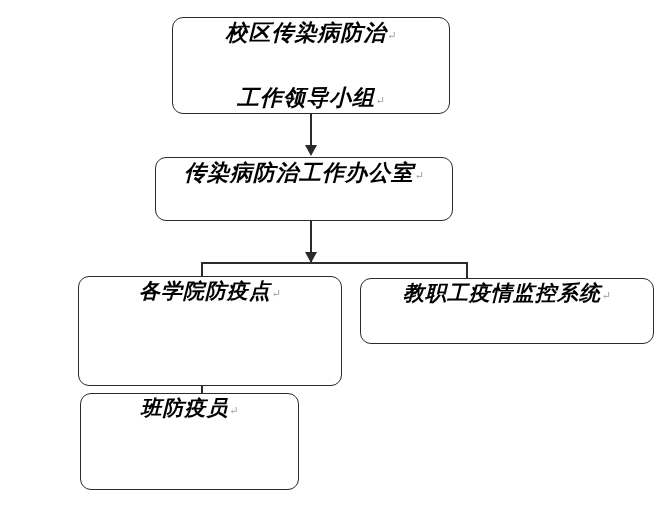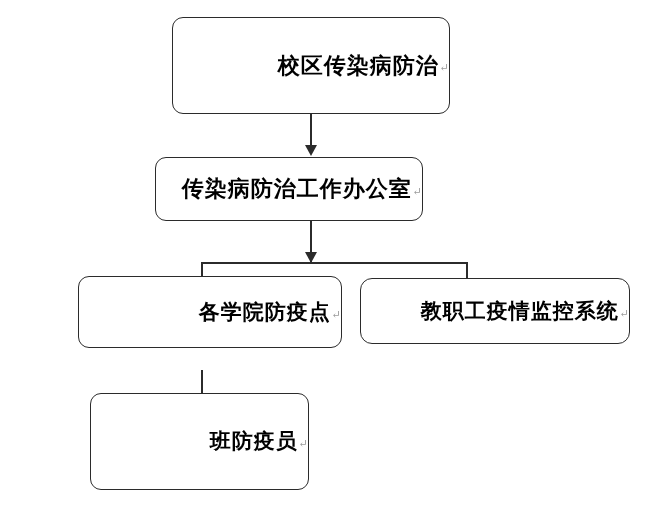--- a/index.html
+++ b/index.html
@@ -17,24 +17,25 @@
     background: #ffffff;
     overflow: hidden;
   }
   .node {
     position: absolute;
     box-sizing: border-box;
     border: 1.3px solid #2b2b2b;
     border-radius: 11px;
     background: #ffffff;
     display: flex;
-    flex-direction: row;
+    flex-direction: column;
     align-items: center;
-    justify-content: flex-end;
+    justify-content: space-between;
     z-index: 3;
+    font-style: italic;
   }
   .node-line {
     display: block;
     white-space: nowrap;
     color: #000000;
     font-weight: bold;
     font-family: "Liberation Serif", "DejaVu Serif", serif;
     letter-spacing: 1px;
     line-height: 1.35;
   }
@@ -67,53 +68,56 @@
 </style>
 </head>
 <body>
 
 <div id="canvas">
 
   <div class="node" style="left:172px; top:17px; width:278px; height:97px;">
     <span class="node-line size-22">
       <span>校区传染病防治</span><span class="pilcrow">↵</span>
     </span>
+    <span class="node-line size-22">
+      <span>工作领导小组</span><span class="pilcrow">↵</span>
+    </span>
   </div>
 
   <div class="connector v-line" style="left:310px; top:114px; height:40px;"></div>
   <div class="arrowhead" style="left:305px; top:145px;"></div>
 
-  <div class="node" style="left:155px; top:157px; width:268px; height:64px;">
+  <div class="node" style="left:155px; top:157px; width:298px; height:64px;">
     <span class="node-line size-22">
       <span>传染病防治工作办公室</span><span class="pilcrow">↵</span>
     </span>
   </div>
 
   <div class="connector v-line" style="left:310px; top:221px; height:41px;"></div>
   <div class="arrowhead" style="left:305px; top:252px;"></div>
 
   <div class="connector h-line" style="left:202px; top:262px; width:266px;"></div>
 
   <div class="connector v-line" style="left:201px; top:262px; height:15px;"></div>
 
   <div class="connector v-line" style="left:466px; top:262px; height:17px;"></div>
 
-  <div class="node" style="left:78px; top:276px; width:264px; height:72px;">
+  <div class="node" style="left:78px; top:276px; width:264px; height:110px;">
     <span class="node-line size-21">
       <span>各学院防疫点</span><span class="pilcrow">↵</span>
     </span>
   </div>
 
-  <div class="node" style="left:360px; top:278px; width:270px; height:66px;border-radius:12px;">
+  <div class="node" style="left:360px; top:278px; width:294px; height:66px;">
     <span class="node-line size-21">
       <span>教职工疫情监控系统</span><span class="pilcrow">↵</span>
     </span>
   </div>
 
   <div class="connector v-line" style="left:201px; top:370px; height:24px;"></div>
 
-  <div class="node" style="left:90px; top:393px; width:219px; height:97px;">
+  <div class="node" style="left:80px; top:393px; width:219px; height:97px;">
     <span class="node-line size-21">
       <span>班防疫员</span><span class="pilcrow">↵</span>
     </span>
   </div>
 
 </div>
 
 </body></html>

